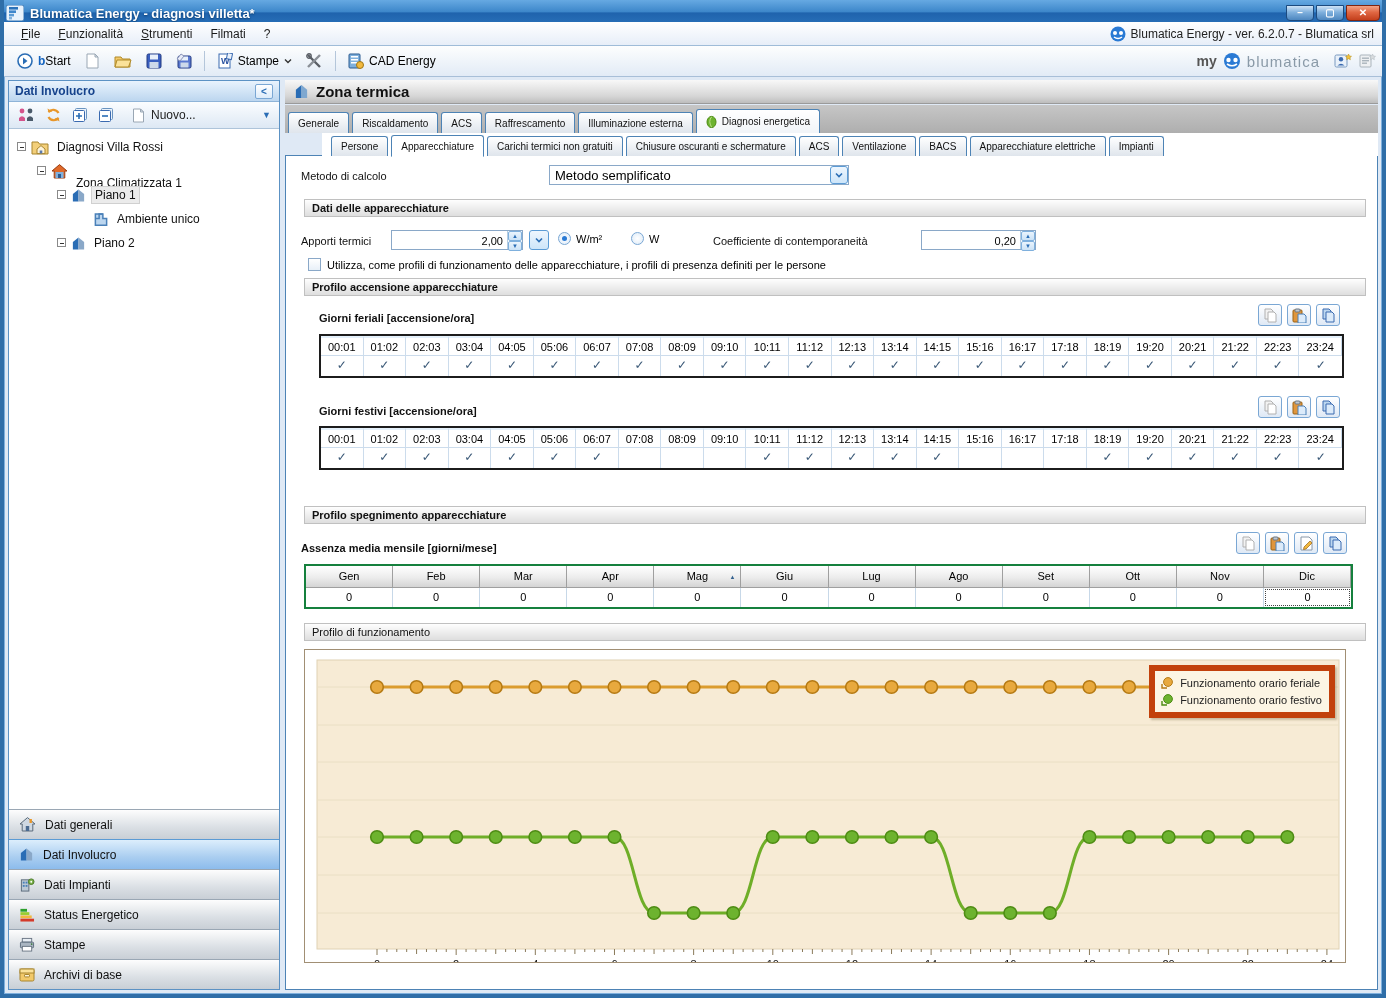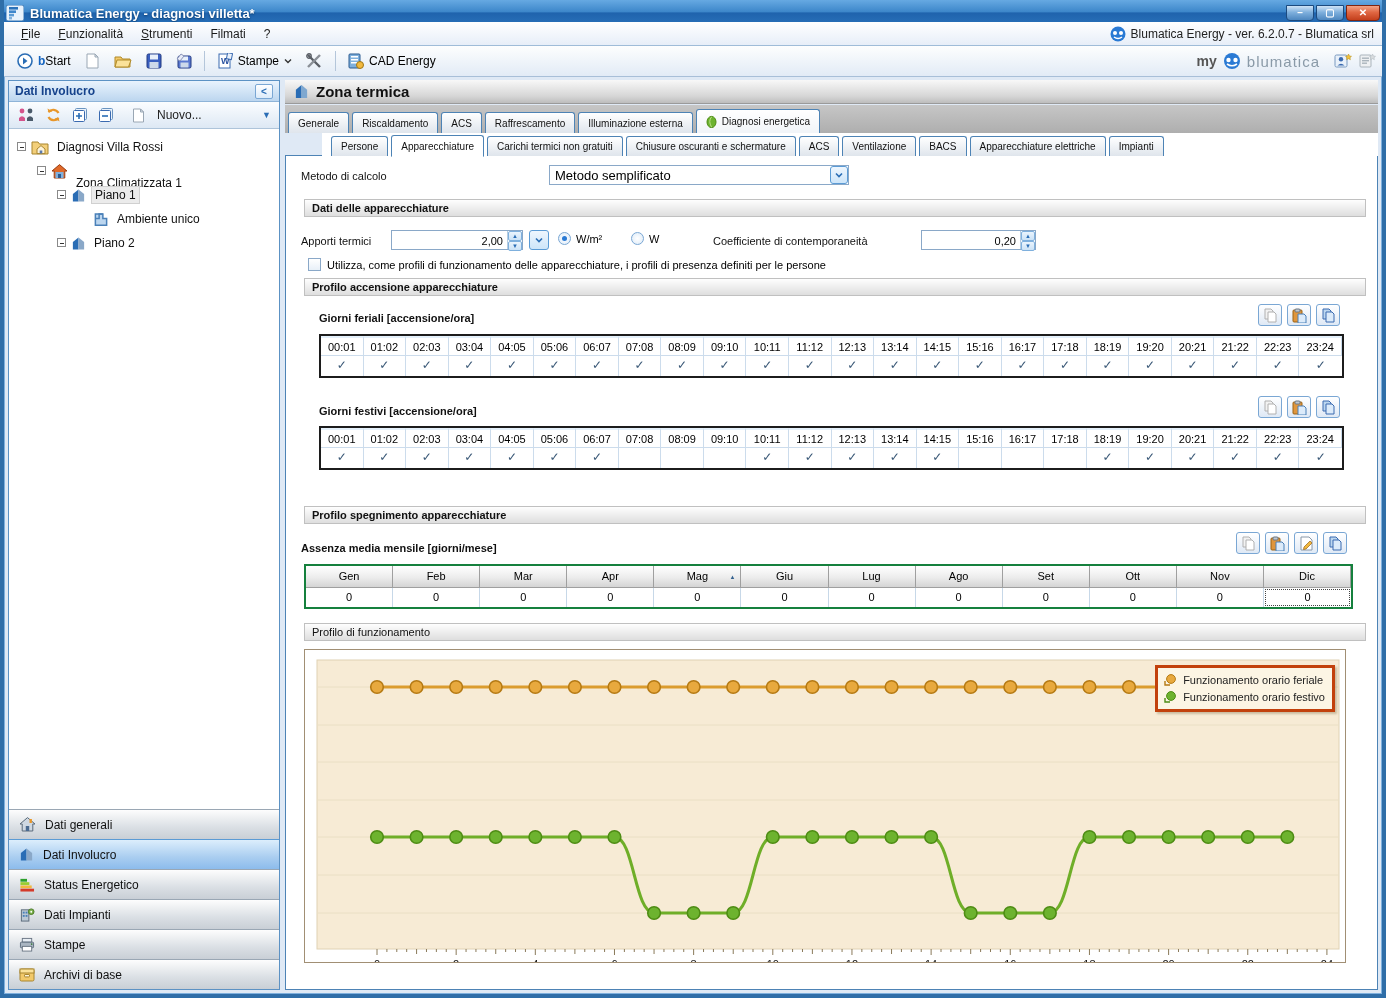--- a/index.html
+++ b/index.html
@@ -39,21 +39,21 @@
   .side-header { position:absolute; left:0; right:0; top:0; height:21px;
     background:linear-gradient(#e9f3fd,#bcd6ef); border-bottom:1px solid #8fb4d8;
     display:flex; align-items:center; padding:0 6px; }
   .side-header .t { color:#15428b; font-weight:bold; font-size:12px; flex:1; }
   .collapse-btn { width:18px; height:15px; border:1px solid #7aa7d4; border-radius:2px; background:linear-gradient(#fff,#dcebfa);
     color:#2a6db5; font-size:10px; line-height:13px; text-align:center; font-weight:bold; }
   .side-toolbar { position:absolute; left:0; right:0; top:21px; height:27px;
     background:linear-gradient(#fbfdff,#dde8f4); border-bottom:1px solid #aec4da;
     display:flex; align-items:center; gap:10px; padding:0 8px; }
   .side-toolbar .sp { flex:0 0 auto; }
-  .nuovo { display:flex; align-items:center; gap:12px; font-size:12px; color:#222; padding:2px 8px;justify-content:flex-end; }
+  .nuovo { display:flex; align-items:center; gap:6px; font-size:12px; color:#222; padding:2px 8px;justify-content:flex-end; }
   .side-dd { margin-left:auto; color:#2a6db5; font-size:9px; }
   .tree { position:absolute; left:0; right:0; top:48px; bottom:186px; overflow:hidden; padding-top:6px; }
   .tree-row { display:flex; align-items:center; height:24px; font-size:12px; color:#111; }
   .tree-row .lbl { padding:1px 3px; }
   .tree-row.selected .lbl { background:#ebebeb; border:1px solid #d0d0d0; }
   .sidenav { position:absolute; left:0; right:0; bottom:0; }
   .nav-btn { height:30px; border-top:1px solid #9aa7b4; background:linear-gradient(#fdfdfd,#dadfe4 60%,#c9cfd6);
     display:flex; align-items:center; gap:9px; padding:0 10px; font-size:12px; color:#111; }
   .nav-btn.active { background:linear-gradient(#dceefc,#a9cdf0 60%,#8cbcec); border-top:1px solid #5b9bd5; }
   
@@ -103,21 +103,21 @@
   .month-table { position:absolute; display:grid; grid-template-columns:repeat(12,1fr);
     border:2px solid #15803d; background:#fff; }
   .mt-h { background:linear-gradient(#ffffff,#ececec 55%,#d4d4d4); border-right:1px solid #9f9f9f;
     border-bottom:1px solid #9f9f9f; font-size:11px; text-align:center; padding:4px 0; position:relative; height:22px; }
   .mt-h:last-child { border-right:none; }
   .mt-h .sort { position:absolute; right:5px; top:8px; font-size:6px; color:#33618f; }
   .mt-v { border-right:1px solid #c7d8e8; font-size:11px; text-align:center; padding:3px 0; height:19px; }
   .mt-v:last-child { border-right:none; }
   .mt-v.focus { outline:1px dotted #444; outline-offset:-2px; }
   .chart-box { position:absolute; border:1px solid #a18f74; background:#fff; }
-  .legend { position:absolute; right:10px; top:15px; background:#fcf5e4; border:3px solid #c2410c;
+  .legend { position:absolute; right:10px; top:15px; background:#fcf5e4; border:6px solid #c2410c;
     box-shadow:2px 2px 2px rgba(120,100,60,.35); padding:3px 7px 4px 5px; z-index:2; }
   .legend .li { display:flex; align-items:center; gap:5px; font-size:11px; color:#222; height:17px; }
   svg { display:block; }
 </style>
 </head>
 <body>
 
 <div class="window">
 
   <div class="titlebar">
@@ -344,41 +344,41 @@
             <svg width="15" height="15" viewBox="0 0 16 16">
               <path d="M2 6.5 L8 1.5 L8 14.5 L2 14.5 Z" fill="#2a6db5"></path>
               <path d="M8 1.5 L14 6.5 L14 14.5 L8 14.5 Z" fill="#8aa8c8"></path>
             </svg>
           </span>
           <span>Dati Involucro</span>
         </div>
         <div class="nav-btn">
           <span style="display: inline-flex;">
             <svg width="16" height="15" viewBox="0 0 16 16">
-              <rect x="1" y="2" width="7" height="3" fill="#2ca02c"></rect>
-              <rect x="1" y="5.5" width="9.5" height="3" fill="#9acd32"></rect>
-              <rect x="1" y="9" width="12" height="3" fill="#f2b93e"></rect>
-              <rect x="1" y="12.5" width="14.5" height="3" fill="#d43a2a"></rect>
-            </svg>
-          </span>
-          <span>Status Energetico</span>
-        </div>
-        <div class="nav-btn">
-          <span style="display: inline-flex;">
-            <svg width="16" height="15" viewBox="0 0 16 16">
               <rect x="2" y="3" width="8" height="12" fill="#bcc8d4" stroke="#5a6a7a"></rect>
               <rect x="3.5" y="5" width="2" height="2" fill="#4a80b8"></rect>
               <rect x="6.5" y="5" width="2" height="2" fill="#4a80b8"></rect>
               <rect x="3.5" y="8.5" width="2" height="2" fill="#4a80b8"></rect>
               <rect x="6.5" y="8.5" width="2" height="2" fill="#4a80b8"></rect>
               <circle cx="12.5" cy="5" r="3" fill="#7ab04a" stroke="#4a7a28"></circle>
               <circle cx="12.5" cy="5" r="1" fill="#fff"></circle>
             </svg>
           </span>
           <span>Dati Impianti</span>
+        </div>
+        <div class="nav-btn">
+          <span style="display: inline-flex;">
+            <svg width="16" height="15" viewBox="0 0 16 16">
+              <rect x="1" y="2" width="7" height="3" fill="#2ca02c"></rect>
+              <rect x="1" y="5.5" width="9.5" height="3" fill="#9acd32"></rect>
+              <rect x="1" y="9" width="12" height="3" fill="#f2b93e"></rect>
+              <rect x="1" y="12.5" width="14.5" height="3" fill="#d43a2a"></rect>
+            </svg>
+          </span>
+          <span>Status Energetico</span>
         </div>
         <div class="nav-btn">
           <span style="display: inline-flex;">
             <svg width="16" height="15" viewBox="0 0 16 16">
               <rect x="3" y="1.5" width="10" height="4" fill="#e8eef4" stroke="#6a7684"></rect>
               <rect x="1" y="5.5" width="14" height="6" rx="1" fill="#aab6c2" stroke="#5a6a7a"></rect>
               <rect x="3" y="10" width="10" height="5" fill="#fff" stroke="#6a7684"></rect>
               <circle cx="13" cy="7.5" r=".9" fill="#3a7a3a"></circle>
             </svg>
           </span>

